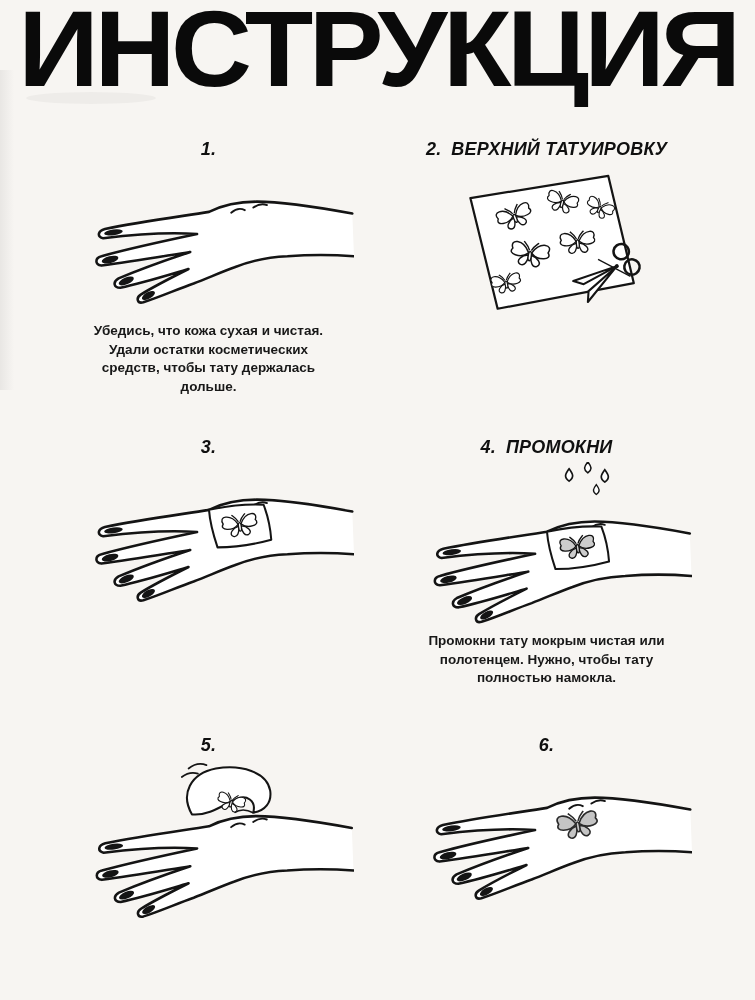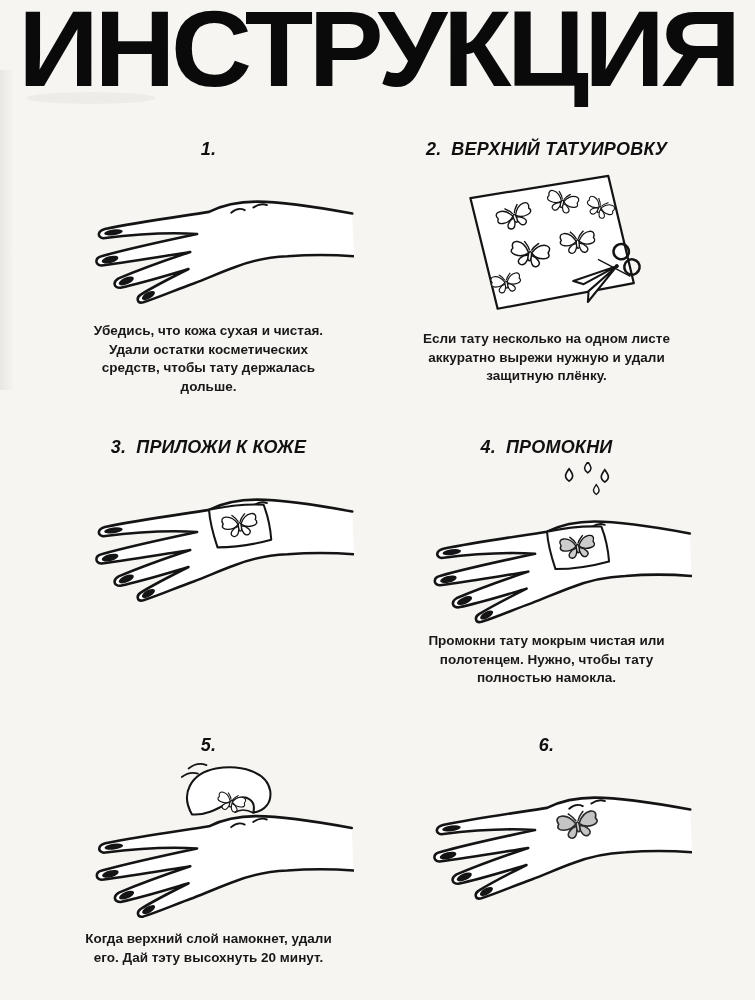--- a/index.html
+++ b/index.html
@@ -131,27 +131,25 @@
       </g>
       <path d="M268,132 L230,112" stroke="#141414" stroke-width="1.5"></path>
       <g transform="translate(252,120) rotate(-35)">
         <path d="M0,0 L-52,-15 L-44,-5 Z" fill="#ffffff" stroke="#141414" stroke-width="2.4" stroke-linejoin="round"></path>
         <path d="M0,0 L-52,15 L-44,5 Z" fill="#ffffff" stroke="#141414" stroke-width="2.4" stroke-linejoin="round"></path>
         <circle cx="14" cy="11" r="9" fill="none" stroke="#141414" stroke-width="3"></circle>
         <circle cx="14" cy="-11" r="9" fill="none" stroke="#141414" stroke-width="3"></circle>
         <circle cx="0" cy="0" r="2.4" fill="#141414"></circle>
       </g>
     </svg>
-    <p class="step-description">Если тату несколько на одном листе аккуратно вырежи нужную и удали защитную плёнку.</p>
   </section>
 
   <section class="step">
     <div class="step-heading">
       <span>3.</span>
-      <span>ПРИЛОЖИ К КОЖЕ</span>
     </div>
     <svg class="illustration" width="290" height="158" viewBox="0 0 340 185">
       <use href="#hand"></use>
       <path d="M170,56 C194,51 216,49 234,50 C239,63 242,77 243,91 C221,97 198,100 180,100 C175,85 171,70 170,56 Z" fill="#ffffff" stroke="#141414" stroke-width="2.4" stroke-linejoin="round"></path>
       <use href="#butterfly" transform="translate(206,74) rotate(-8)" fill="#ffffff" stroke="#141414" stroke-width="1.6"></use>
     </svg>
   </section>
 
   <section class="step">
     <div class="step-heading">
@@ -183,21 +181,20 @@
           <use href="#hand"></use>
         </g>
       <g fill="none" stroke="#141414" stroke-width="2" stroke-linecap="round">
         <path d="M146,10 q10,-8 21,-4"></path>
         <path d="M138,20 q9,-7 19,-4"></path>
       </g>
       <path d="M150,64 C136,40 148,16 178,10 C208,5 238,14 242,36 C244,50 236,60 222,62 C226,48 214,40 202,46 C188,52 170,66 150,64 Z" fill="#ffffff" stroke="#141414" stroke-width="2.4" stroke-linejoin="round"></path>
       <path d="M222,62 C214,58 206,58 200,62" fill="none" stroke="#141414" stroke-width="1.8"></path>
       <use href="#butterfly" transform="translate(196,50) rotate(15) scale(0.8)" fill="#ffffff" stroke="#141414" stroke-width="1.6"></use>
     </svg>
-    <p class="step-description">Когда верхний слой намокнет, удали его. Дай тэту высохнуть 20 минут.</p>
   </section>
 
   <section class="step">
     <div class="step-heading">
       <span>6.</span>
     </div>
     <svg class="illustration" width="290" height="158" viewBox="0 0 340 185">
       <use href="#hand"></use>
       <use href="#butterfly" transform="translate(206,76) rotate(-10) scale(1.15)" fill="#c4c4c4" stroke="#2a2a2a" stroke-width="1.6"></use>
     </svg>

